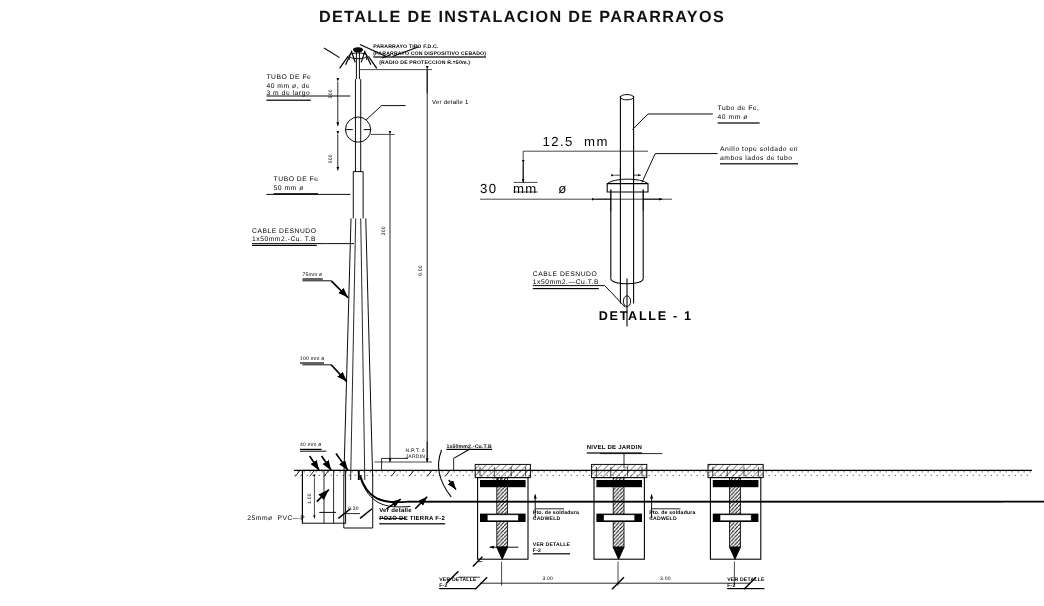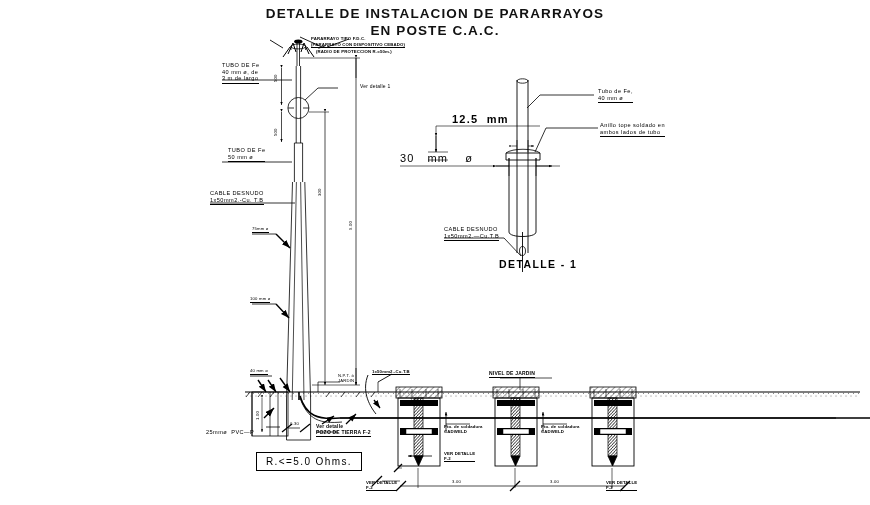--- a/index.html
+++ b/index.html
@@ -40,21 +40,20 @@
   }
   #detalle1-cap{font-size:10.5px;font-weight:bold;letter-spacing:1.4px;padding-left:15px;}
   .dimtxt{font-size:4.2px;letter-spacing:.2px;}
 </style>
 </head>
 <body>
 
 <div id="sheet">
 
   <div class="ttl" id="title-line1">DETALLE DE INSTALACION DE PARARRAYOS</div>
-  <div class="ttl" id="title-line2">EN POSTE C.A.C.</div>
 
   <svg id="cad" viewBox="0 0 870 505">
     <defs>
       <marker id="ar" markerWidth="7" markerHeight="7" refX="6" refY="2.2" orient="auto">
         <path d="M0,0 L6,2.2 L0,4.4 z" fill="#000"></path>
       </marker>
       <marker id="arS" markerWidth="5" markerHeight="5" refX="4.4" refY="1.7" orient="auto">
         <path d="M0,0 L4.4,1.7 L0,3.4 z" fill="#000"></path>
       </marker>
       <marker id="tickM" markerWidth="8" markerHeight="8" refX="4" refY="4" orient="auto">
@@ -322,29 +321,28 @@
   <div class="lbl dimtxt" style="left:318px;top:196px;transform:rotate(-90deg);transform-origin:left top;">300</div>
 
   <div class="lbl dimtxt" style="left:338px;top:374px;">N.P.T. ó
 JARDIN</div>
   <div class="lbl dimtxt" style="left:256px;top:420px;transform:rotate(-90deg);transform-origin:left top;">1.00</div>
   <div class="lbl dimtxt" style="left:290px;top:422px;">0.30</div>
   <div class="lbl sm" style="left:206px;top:429px;">25mmø  PVC—P</div>
   <div class="lbl mini b" style="left:316px;top:424px;border-bottom:0.7px solid #000;">Ver detalle
 POZO DE TIERRA F-2</div>
 
-  <div id="rbox" style="left:256px;top:452px;">R.&lt;=5.0  Ohms.</div>
 
   <div class="lbl sm" style="left:598px;top:88px;border-bottom:0.7px solid #000;padding-bottom:1px;">Tubo de Fe,
 40 mm ø</div>
   <div class="lbl sm" style="left:600px;top:122px;border-bottom:0.7px solid #000;padding-bottom:1px;">Anillo tope soldado en
 ambos lados de tubo</div>
   <div class="lbl sm" style="left:444px;top:226px;border-bottom:0.7px solid #000;padding-bottom:1px;">CABLE DESNUDO
 1x50mm2.—Cu.T.B</div>
-  <div class="lbl xl" style="left:452px;top:113px;font-weight:bold;">12.5  mm</div>
+  <div class="lbl xl" style="left:452px;top:113px;">12.5  mm</div>
   <div class="lbl xl" style="left:400px;top:152px;">30   mm    ø</div>
   <div class="lbl" id="detalle1-cap" style="left:484px;top:258px;">DETALLE - 1</div>
 
   <div class="lbl tiny b" style="left:372px;top:369px;border-bottom:0.6px solid #000;">1x50mm2.-Cu.T.B</div>
   <div class="lbl mini b" style="left:489px;top:371px;border-bottom:0.7px solid #000;">NIVEL DE JARDIN</div>
   <div class="lbl tiny b" style="left:444px;top:424px;">Pto. de soldadura
 CADWELD</div>
   <div class="lbl tiny b" style="left:541px;top:424px;">Pto. de soldadura
 CADWELD</div>
   <div class="lbl tiny b" style="left:444px;top:451px;border-bottom:0.6px solid #000;">VER DETALLE

